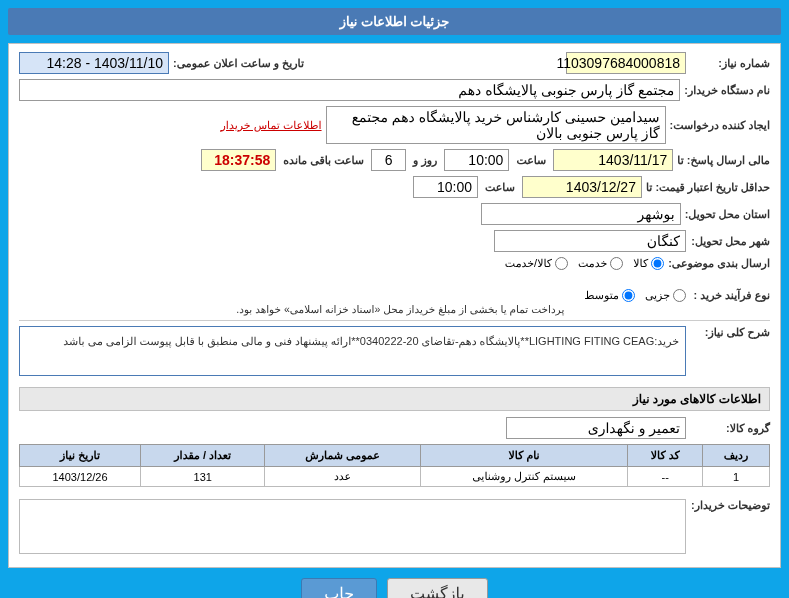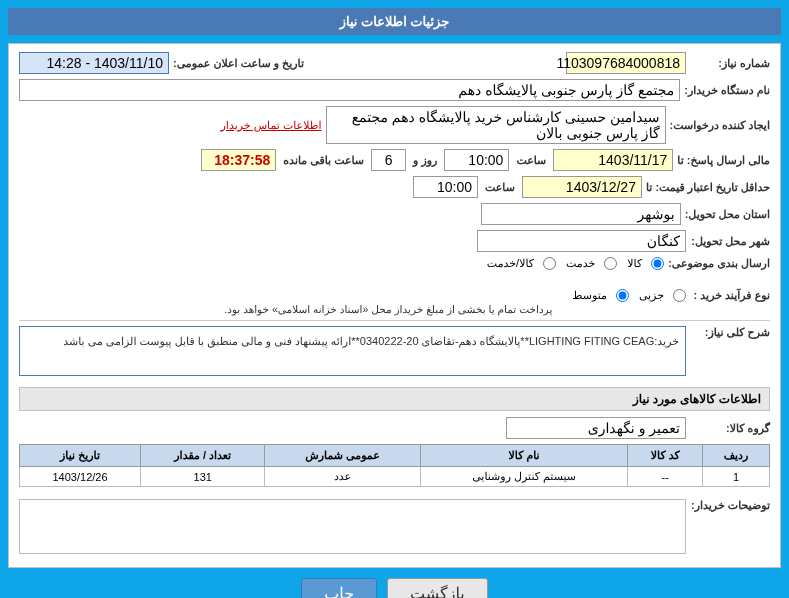--- a/index.html
+++ b/index.html
@@ -74,21 +74,21 @@
       font-size: 11px;
     }
     .radio-group {
       display: flex;
       gap: 10px;
       align-items: center;
     }
     .radio-item {
       display: flex;
       align-items: center;
-      gap: 9px;
+      gap: 3px;
     }
     .section-title {
       background: #e8e8e8;
       border: 1px solid #c0c0c0;
       padding: 4px 8px;
       font-weight: bold;
       font-size: 12px;
       margin-bottom: 6px;
       margin-top: 4px;
     }
@@ -224,21 +224,21 @@
       <div class="field-box" style="width:65px;">10:00</div>
     </div>
 
     <div class="form-row">
       <span class="label">استان محل تحویل:</span>
       <div class="field-box" style="width:200px;">بوشهر</div>
     </div>
 
     <div class="form-row">
       <span class="label">شهر محل تحویل:</span>
-      <div class="field-box" style="width:209px;">کنگان</div>
+      <div class="field-box" style="width:192px;">کنگان</div>
     </div>
 
     <div class="form-row">
       <span class="label">ارسال بندی موضوعی:</span>
       <div class="radio-group">
         <div class="radio-item">
           <input type="radio" name="category" checked="" style="">
           <span>کالا</span>
         </div>
         <div class="radio-item">

